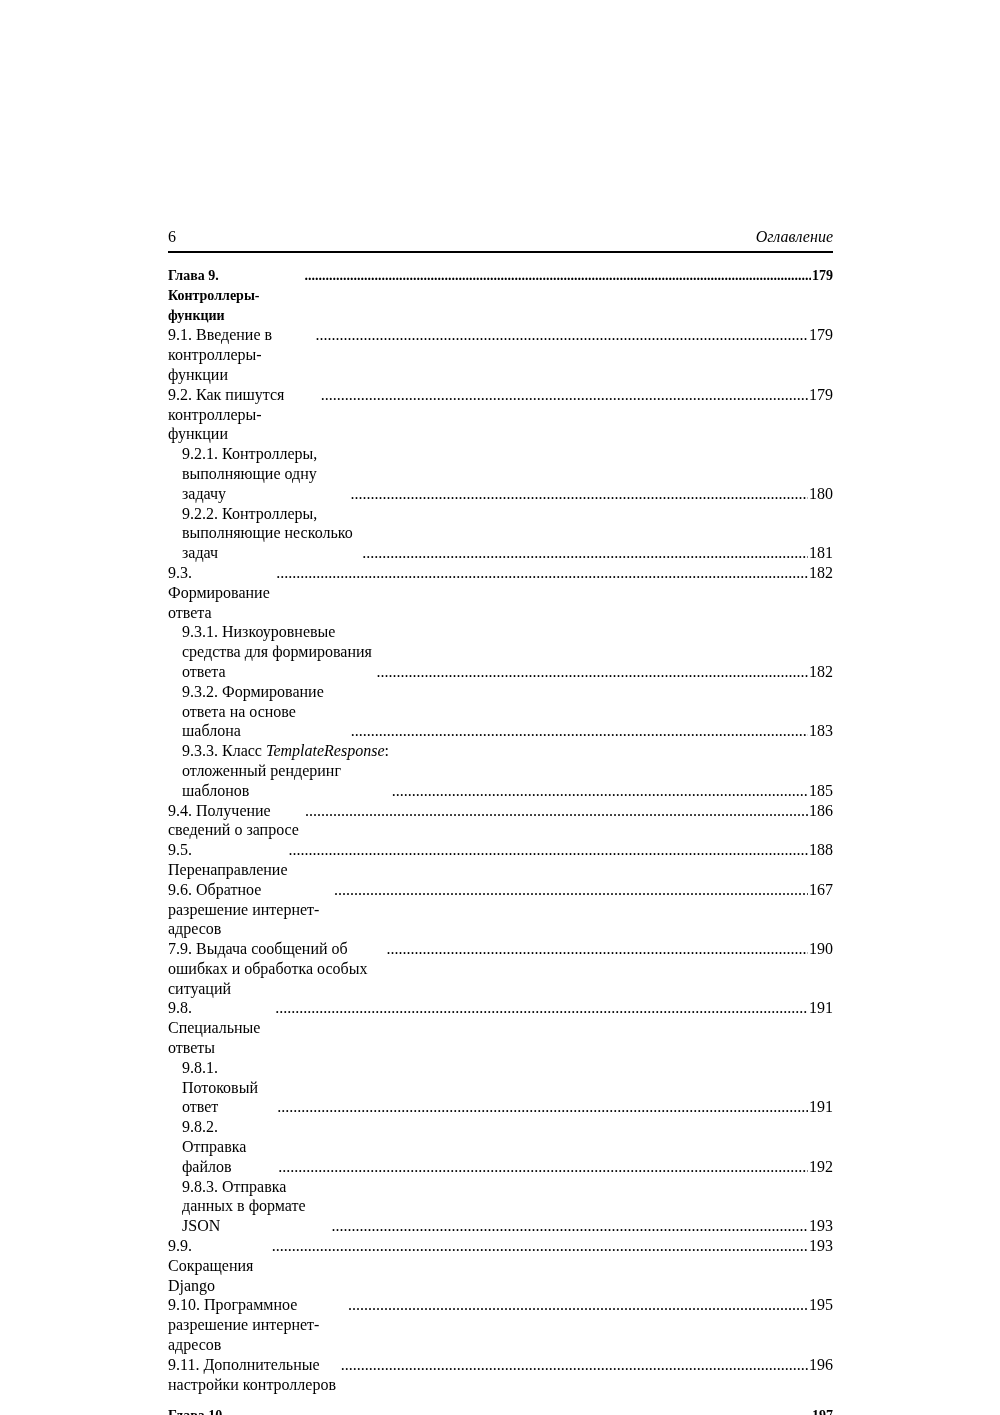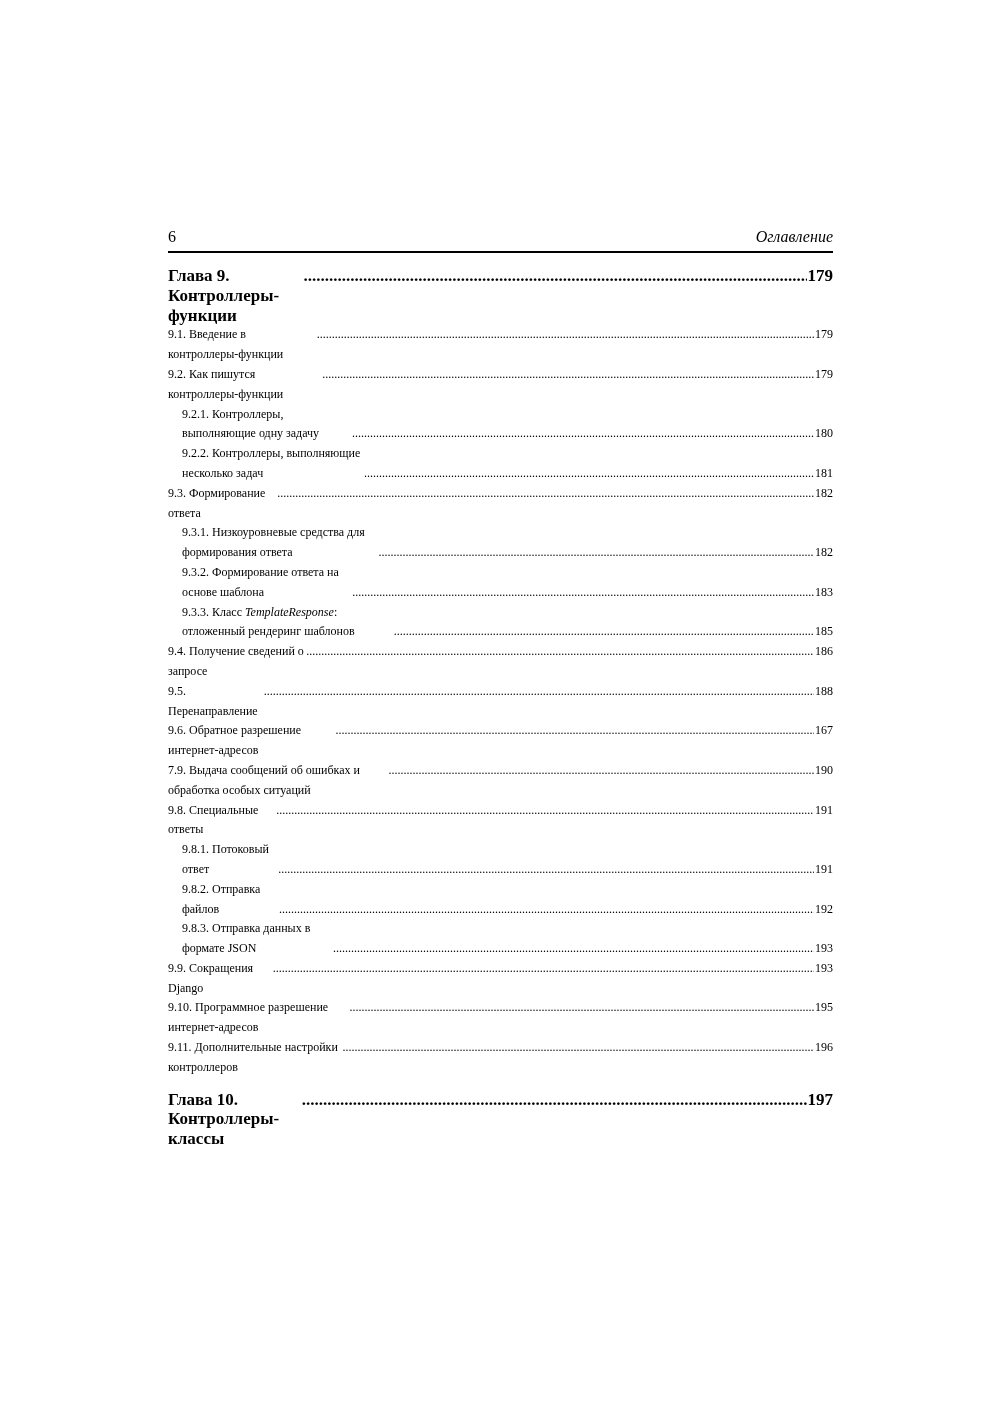--- a/index.html
+++ b/index.html
@@ -28,26 +28,26 @@
   .page-header .running-title {
     font-style: italic;
     margin-top: 46px;
   }
   .toc {
     margin-top: 13px;
   }
   .toc-row {
     display: flex;
     align-items: baseline;
-    font-size: 12px;
+    font-size: 16px;
     line-height: 19.8px;
   }
   .toc-row.chapter {
     font-weight: bold;
-    font-size: 17px;
+    font-size: 14px;
     margin-top: 12px;
     font-family: Liberation Serif, serif;
   }
   .indent-0 { padding-left: 0; }
   .indent-1 { padding-left: 14px; align-items: flex-end; }
   .toc-text {
     white-space: pre-wrap;
   }
   .toc-text em { font-style: italic; }
   .leader {

